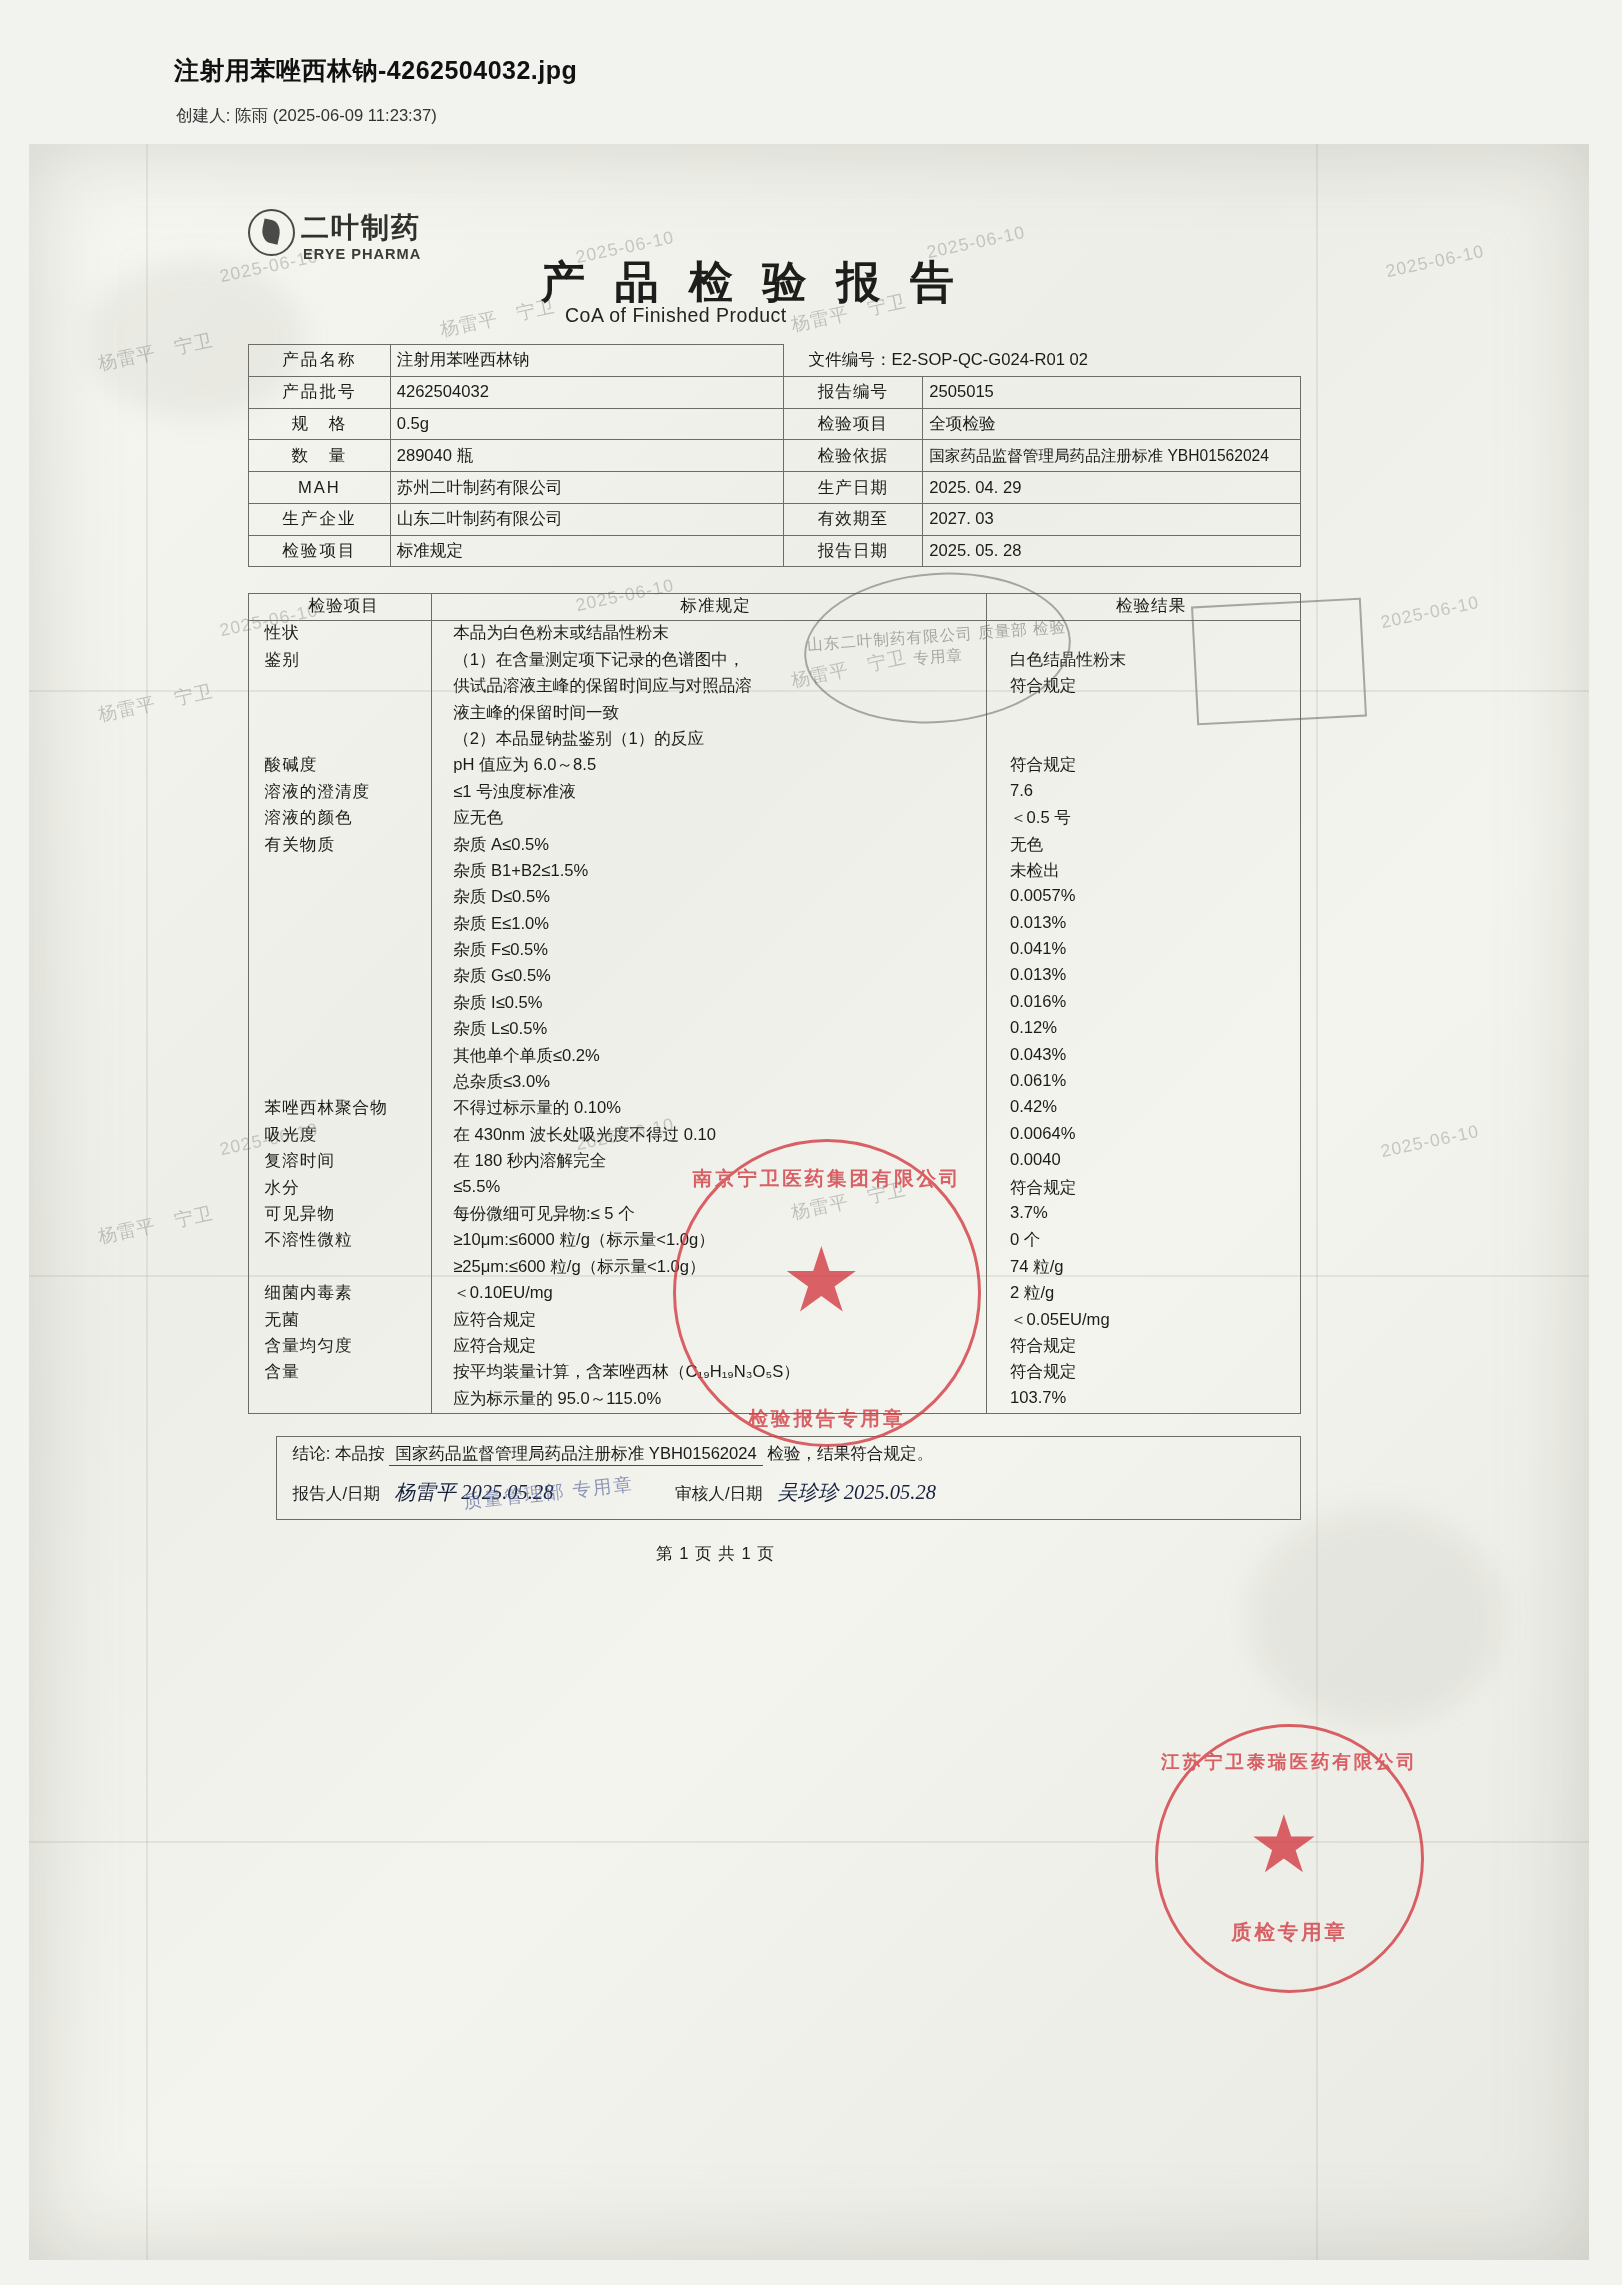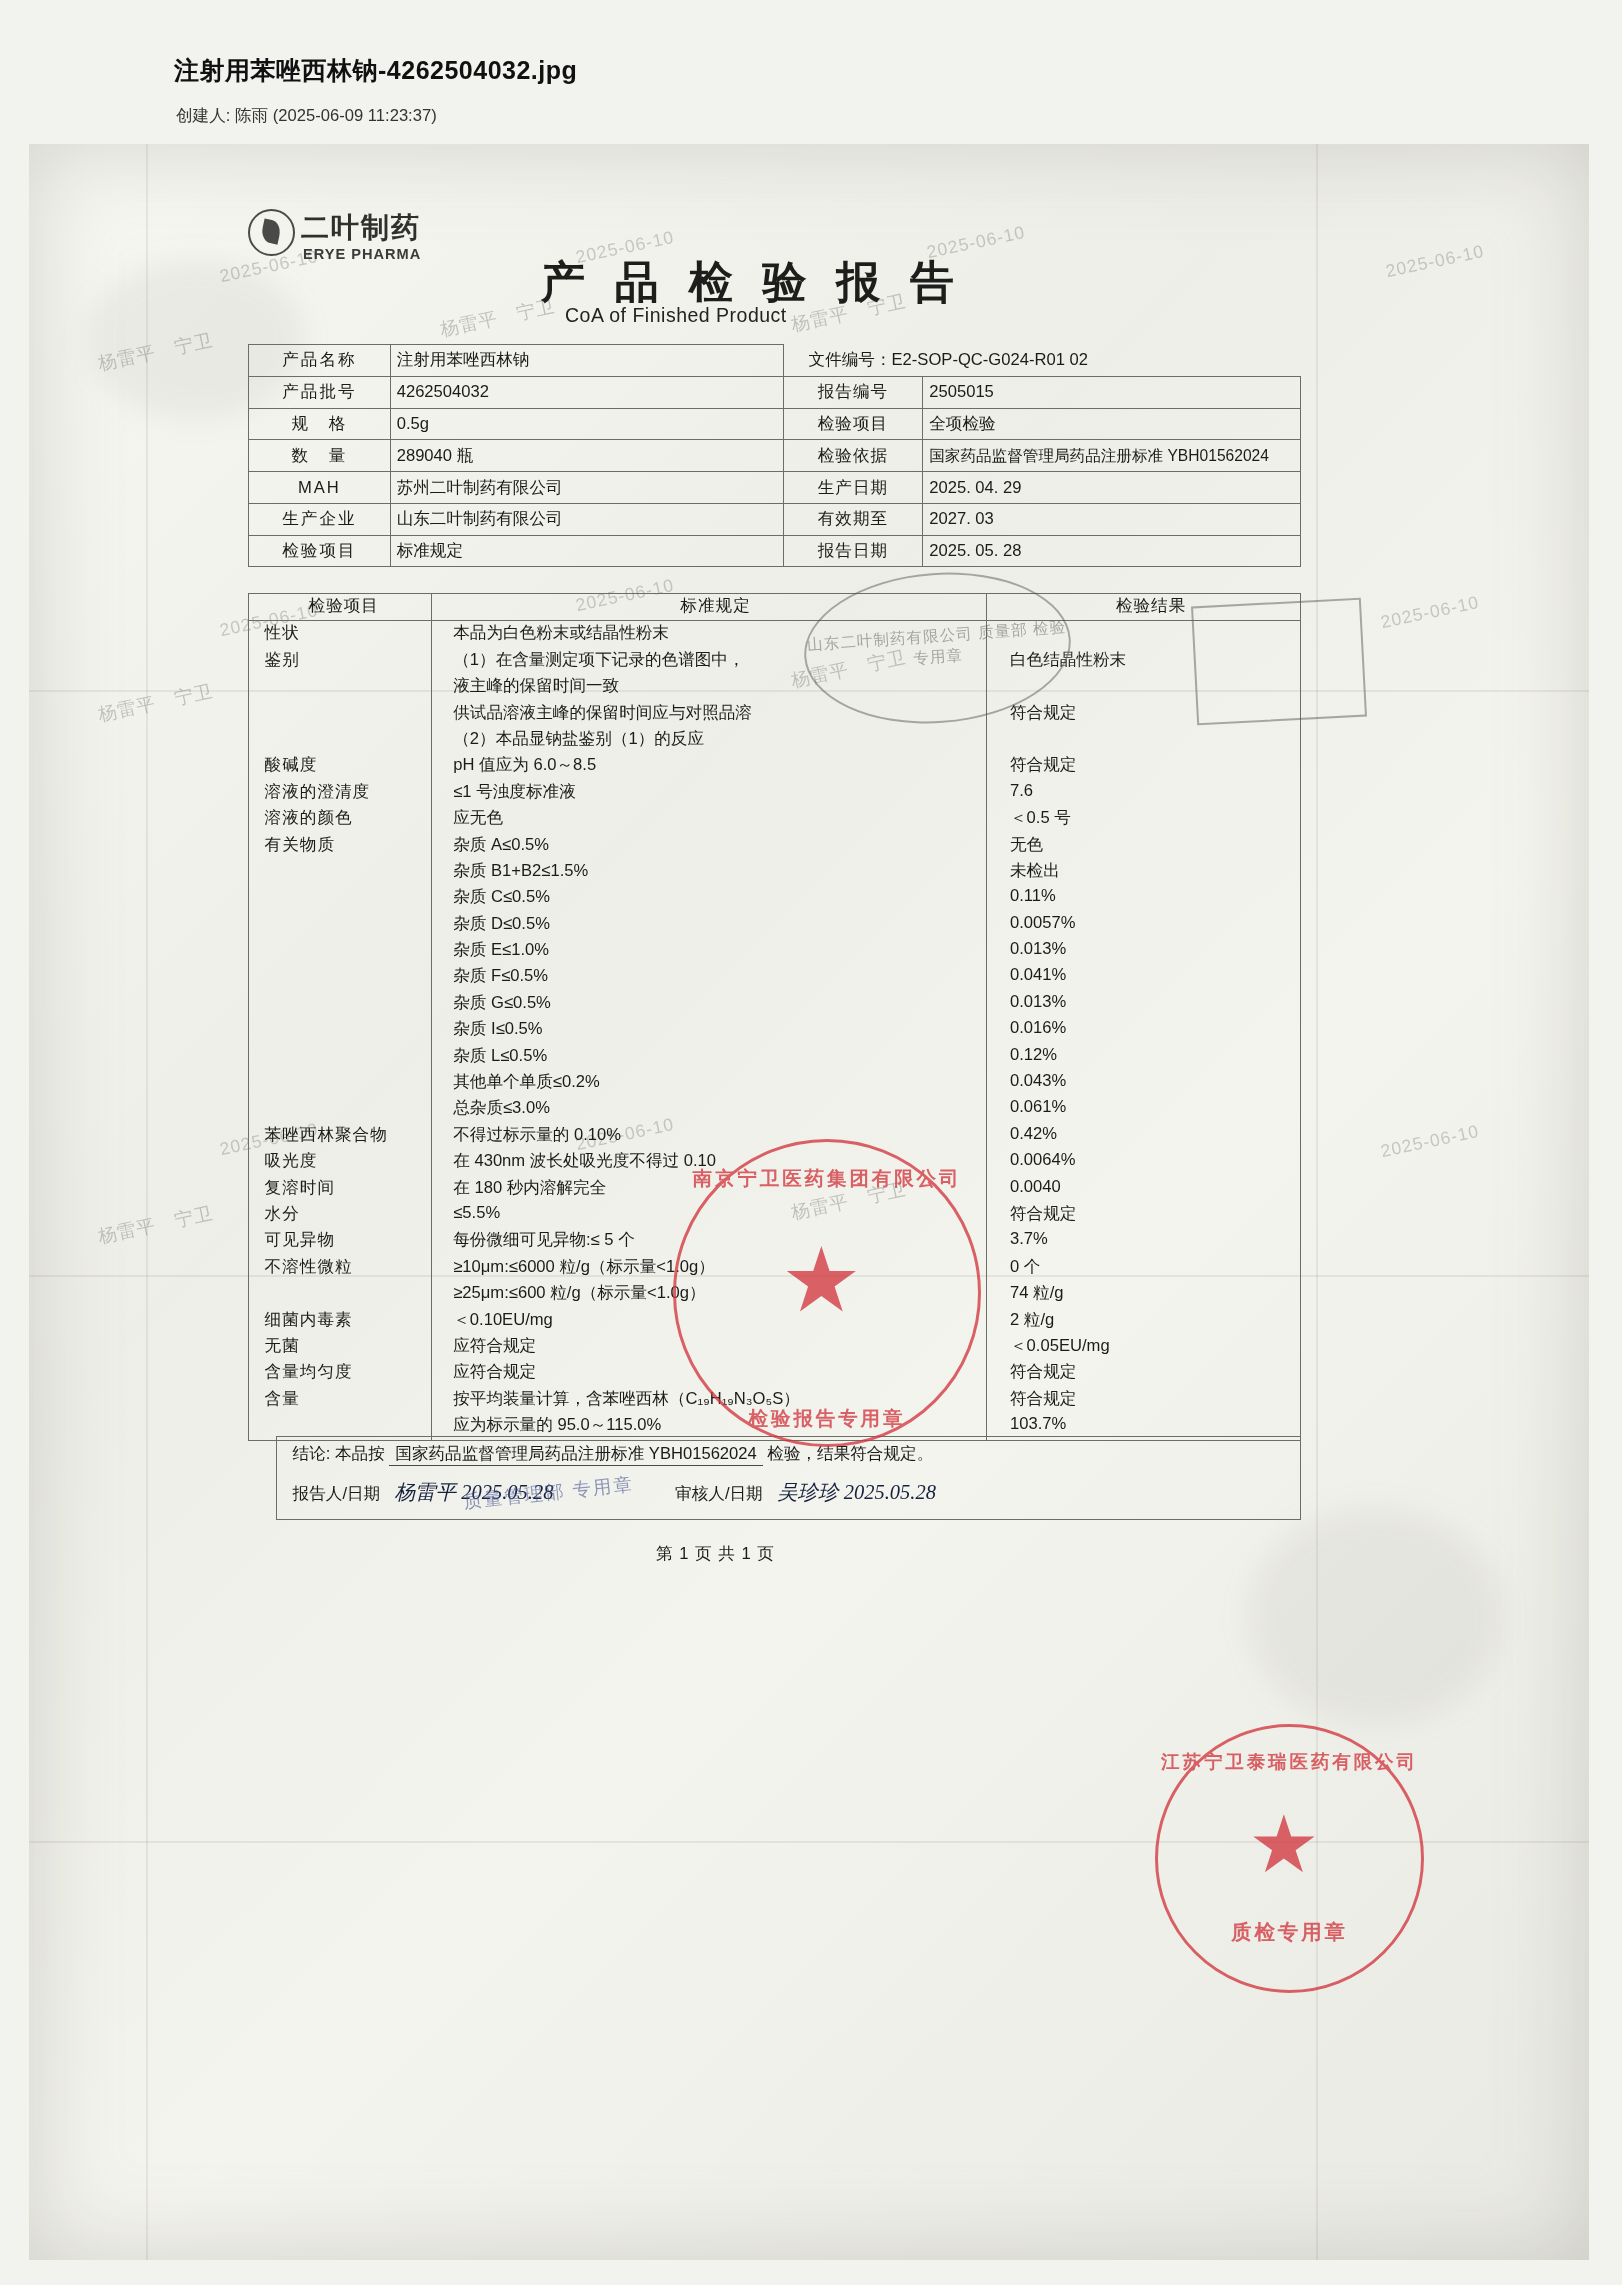--- a/index.html
+++ b/index.html
@@ -194,27 +194,27 @@
             <td class="c2">本品为白色粉末或结晶性粉末</td>
             <td class="c3"></td>
           </tr>
       <tr>
             <td class="c1">鉴别</td>
             <td class="c2">（1）在含量测定项下记录的色谱图中，</td>
             <td class="c3">白色结晶性粉末</td>
           </tr>
       <tr>
             <td class="c1"></td>
+            <td class="c2">供试品溶液主峰的保留时间应与对照品溶</td>
+            <td class="c3">符合规定</td>
+          </tr>
+      <tr>
+            <td class="c1"></td>
             <td class="c2">液主峰的保留时间一致</td>
             <td class="c3"></td>
-          </tr>
-      <tr>
-            <td class="c1"></td>
-            <td class="c2">供试品溶液主峰的保留时间应与对照品溶</td>
-            <td class="c3">符合规定</td>
           </tr>
       <tr>
             <td class="c1"></td>
             <td class="c2">（2）本品显钠盐鉴别（1）的反应</td>
             <td class="c3"></td>
           </tr>
       <tr>
             <td class="c1">酸碱度</td>
             <td class="c2">pH 值应为 6.0～8.5</td>
             <td class="c3">符合规定</td>
@@ -231,25 +231,20 @@
           </tr>
       <tr>
             <td class="c1">有关物质</td>
             <td class="c2">杂质 A≤0.5%</td>
             <td class="c3">无色</td>
           </tr>
       <tr>
             <td class="c1"></td>
             <td class="c2">杂质 B1+B2≤1.5%</td>
             <td class="c3">未检出</td>
-          </tr>
-      <tr>
-            <td class="c1"></td>
-            <td class="c2">杂质 C≤0.5%</td>
-            <td class="c3">0.11%</td>
           </tr>
       <tr>
             <td class="c1"></td>
             <td class="c2">杂质 D≤0.5%</td>
             <td class="c3">0.0057%</td>
           </tr>
       <tr>
             <td class="c1"></td>
             <td class="c2">杂质 E≤1.0%</td>
             <td class="c3">0.013%</td>

